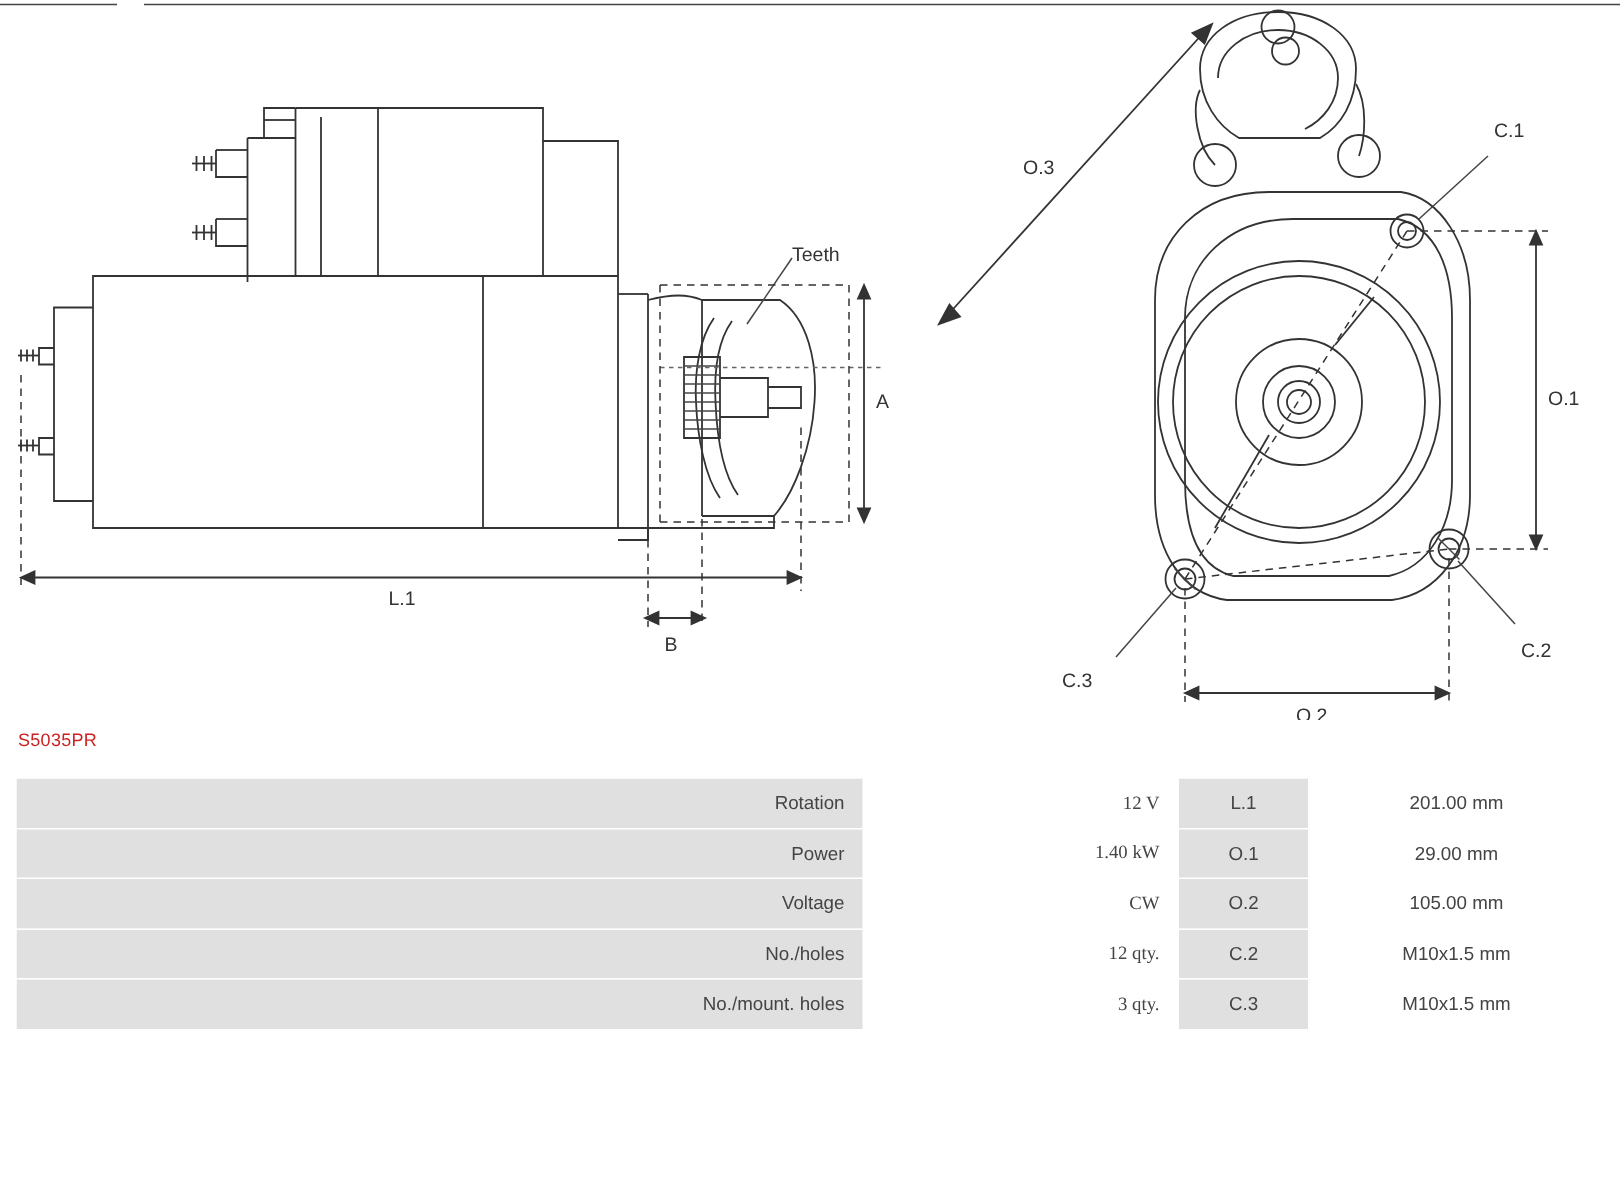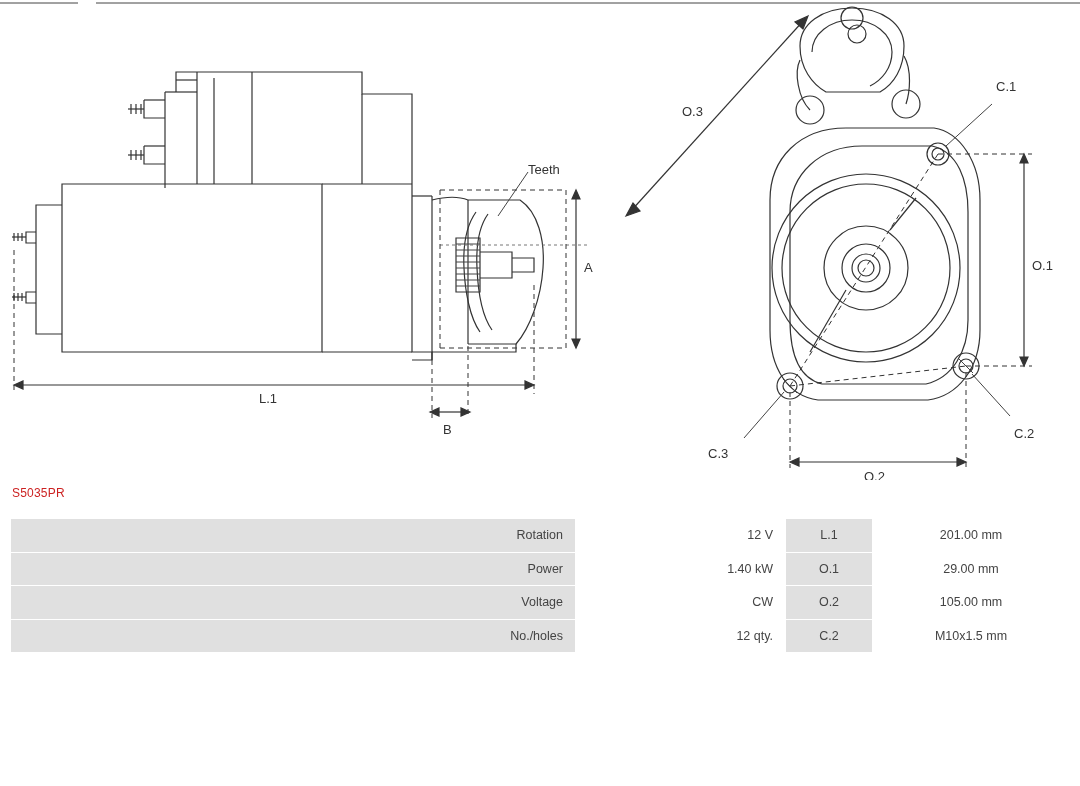--- a/index.html
+++ b/index.html
@@ -50,20 +50,21 @@
     text-align: right;
     color: #444444;
     width: 540px;
   }
   td.val {
     background: #ffffff;
     text-align: right;
     color: #444444;
     width: 185px;
     border: 1px solid #dcdcdc;
+    font-family: Liberation Serif, serif;
   }
   td.lbl2 {
     background: #e0e0e0;
     text-align: center;
     color: #444444;
     width: 62px;
   }
   td.val2 {
     background: #ffffff;
     text-align: center;
@@ -303,14 +304,20 @@
       <td class="val">CW</td>
       <td class="lbl2">O.2</td>
       <td class="val2">105.00 mm</td>
     </tr>
     <tr>
       <td class="lbl">No./holes</td>
       <td class="val">12 qty.</td>
       <td class="lbl2">C.2</td>
       <td class="val2">M10x1.5 mm</td>
     </tr>
+    <tr>
+      <td class="lbl">No./mount. holes</td>
+      <td class="val">3 qty.</td>
+      <td class="lbl2">C.3</td>
+      <td class="val2">M10x1.5 mm</td>
+    </tr>
   </tbody>
 </table>
 
 </body></html>

